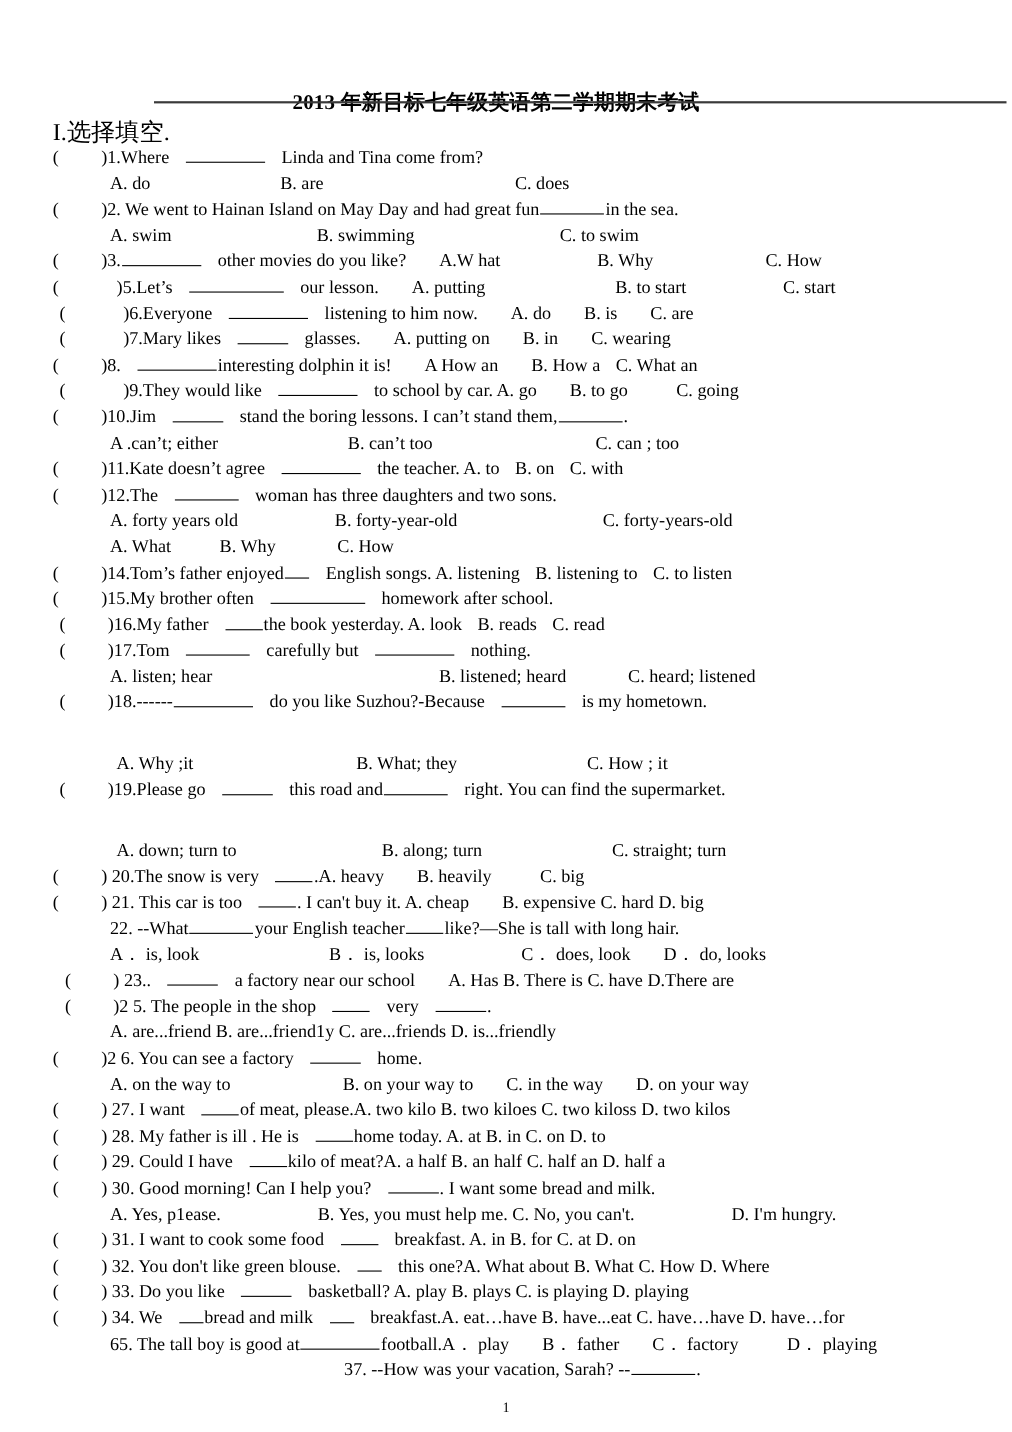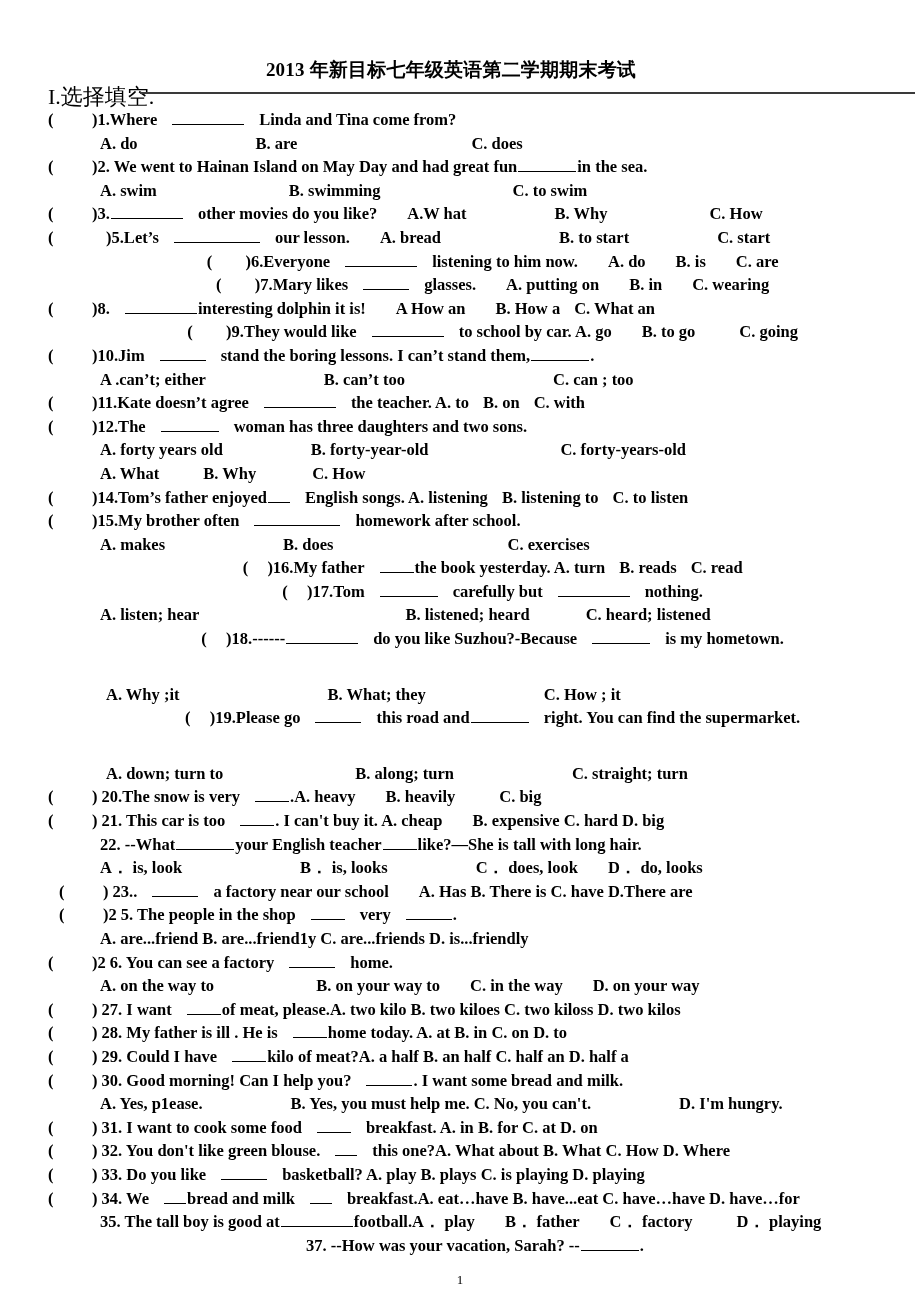--- a/index.html
+++ b/index.html
@@ -14,21 +14,21 @@
   .page {
     position: relative;
     width: 920px;
     height: 1302px;
     background: #ffffff;
     box-sizing: border-box;
     overflow: hidden;
   }
   .title-row {
     position: relative;
-    padding-top: 57px;
+    padding-top: 80px;
     text-align: center;
   }
   .doc-title {
     font-size: 19px;
     font-weight: bold;
     letter-spacing: 0.2px;
     display: inline-block;
     padding-right: 18px;
   }
   .title-rule {
@@ -44,28 +44,28 @@
   }
   .section-head {
     font-size: 22px;
     font-weight: normal;
     line-height: 22px;
     margin: 0 0 0 0;
     white-space: nowrap;
   }
   .q-line {
     font-size: 16.5px;
-    font-weight: bold;
+    font-weight: normal;
     line-height: 23.6px;
     white-space: nowrap;
     margin: 0;
   }
   
   .ind-0  { padding-left: 0px; }
-  .ind-1  { padding-left: 6px; text-align: center; }
+  .ind-1  { padding-left: 6px; }
   .ind-2  { padding-left: 11px; }
   .ind-opt  { padding-left: 52px; }
   .ind-opt2 { padding-left: 58px; margin-top: 32px; }
   .ind-neg  { padding-left: 0px; margin-left: -10px; text-align: center; }
 
   .paren {
     display: inline-block;
     min-width: 44px;
   }
   .blank {
@@ -125,21 +125,21 @@
     </div>
     <div class="q-line ind-opt">
       <span>A. swim</span><span class="gap-xxl"></span><span class="gap-s"></span><span>B. swimming</span><span class="gap-xxl"></span><span class="gap-s"></span><span>C. to swim</span>
     </div>
 
     <div class="q-line ind-0">
       <span class="paren">(</span><span>)3.</span><span class="blank b-xl"></span><span class="gap-s"></span><span>other movies do you like?</span><span class="gap-m"></span><span>A.W hat</span><span class="gap-xl"></span><span>B. Why</span><span class="gap-xl"></span><span class="gap-s"></span><span>C. How</span>
     </div>
 
     <div class="q-line ind-0">
-      <span class="paren">(</span><span class="gap-s"></span><span>)5.Let’s</span><span class="gap-s"></span><span class="blank b-xxl"></span><span class="gap-s"></span><span>our lesson.</span><span class="gap-m"></span><span>A. bread</span><span class="gap-xl"></span><span class="gap-m"></span><span>B. to start</span><span class="gap-xl"></span><span>C. start</span>
+      <span class="paren">(</span><span class="gap-s"></span><span>)5.Let’s</span><span class="gap-s"></span><span class="blank b-xxl"></span><span class="gap-s"></span><span>our lesson.</span><span class="gap-m"></span><span>A. putting</span><span class="gap-xl"></span><span class="gap-m"></span><span>B. to start</span><span class="gap-xl"></span><span>C. start</span>
     </div>
 
     <div class="q-line ind-1">
       <span class="paren">(</span><span class="gap-s"></span><span>)6.Everyone</span><span class="gap-s"></span><span class="blank b-xl"></span><span class="gap-s"></span><span>listening to him now.</span><span class="gap-m"></span><span>A. do</span><span class="gap-m"></span><span>B. is</span><span class="gap-m"></span><span>C. are</span>
     </div>
 
     <div class="q-line ind-1">
       <span class="paren">(</span><span class="gap-s"></span><span>)7.Mary likes</span><span class="gap-s"></span><span class="blank b-m"></span><span class="gap-s"></span><span>glasses.</span><span class="gap-m"></span><span>A. putting on</span><span class="gap-m"></span><span>B. in</span><span class="gap-m"></span><span>C. wearing</span>
     </div>
 
@@ -173,26 +173,23 @@
       <span>A. What</span><span class="gap-m"></span><span class="gap-s"></span><span>B. Why</span><span class="gap-l"></span><span>C. How</span>
     </div>
 
     <div class="q-line ind-0">
       <span class="paren">(</span><span>)14.Tom’s father enjoyed</span><span class="blank b-xs"></span><span class="gap-s"></span><span>English songs. A. listening</span><span class="gap-s"></span><span>B. listening to</span><span class="gap-s"></span><span>C. to listen</span>
     </div>
 
     <div class="q-line ind-0">
       <span class="paren">(</span><span>)15.My brother often</span><span class="gap-s"></span><span class="blank b-xxl"></span><span class="gap-s"></span><span>homework   after school.</span>
     </div>
-    <div class="q-line ind-opt">
-      <span>A. makes</span><span class="gap-xxl"></span><span>B. does</span><span class="gap-xxl"></span><span class="gap-l"></span><span>C. exercises</span>
-    </div>
-
-    <div class="q-line ind-1">
-      <span class="paren">(</span><span>)16.My father</span><span class="gap-s"></span><span class="blank b-s"></span><span>the book yesterday. A. turn</span><span class="gap-s"></span><span>B. reads</span><span class="gap-s"></span><span>C. read</span>
+
+    <div class="q-line ind-1">
+      <span class="paren">(</span><span>)16.My father</span><span class="gap-s"></span><span class="blank b-s"></span><span>the book yesterday. A. look</span><span class="gap-s"></span><span>B. reads</span><span class="gap-s"></span><span>C. read</span>
     </div>
 
     <div class="q-line ind-1">
       <span class="paren">(</span><span>)17.Tom</span><span class="gap-s"></span><span class="blank b-l"></span><span class="gap-s"></span><span>carefully but</span><span class="gap-s"></span><span class="blank b-xl"></span><span class="gap-s"></span><span>nothing.</span>
     </div>
     <div class="q-line ind-opt">
       <span>A. listen; hear</span><span class="gap-xxl"></span><span class="gap-xl"></span><span>B. listened; heard</span><span class="gap-l"></span><span>C. heard; listened</span>
     </div>
 
     <div class="q-line ind-1">
@@ -271,21 +268,21 @@
 
     <div class="q-line ind-0">
       <span class="paren">(</span><span>) 33. Do you like</span><span class="gap-s"></span><span class="blank b-m"></span><span class="gap-s"></span><span>basketball?     A. play B. plays C. is playing D. playing</span>
     </div>
 
     <div class="q-line ind-0">
       <span class="paren">(</span><span>) 34. We</span><span class="gap-s"></span><span class="blank b-xs"></span><span>bread and milk</span><span class="gap-s"></span><span class="blank b-xs"></span><span class="gap-s"></span><span>breakfast.A. eat…have   B. have...eat C. have…have D. have…for</span>
     </div>
 
     <div class="q-line ind-opt">
-      <span>35. The tall boy is good at</span><span class="blank b-xl"></span><span>football.A． play</span><span class="gap-m"></span><span>B． father</span><span class="gap-m"></span><span>C． factory</span><span class="gap-m"></span><span class="gap-s"></span><span>D． playing</span>
+      <span>65. The tall boy is good at</span><span class="blank b-xl"></span><span>football.A． play</span><span class="gap-m"></span><span>B． father</span><span class="gap-m"></span><span>C． factory</span><span class="gap-m"></span><span class="gap-s"></span><span>D． playing</span>
     </div>
 
     <div class="q-line ind-neg">
       <span>37.  --How was your vacation, Sarah?   --</span><span class="blank b-l"></span><span>.</span>
     </div>
 
   </div>
 
   <div class="page-number">1</div>
 

